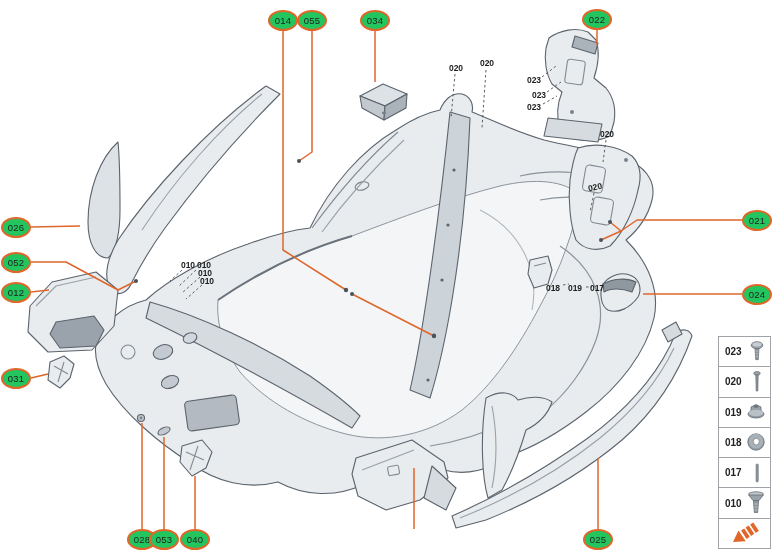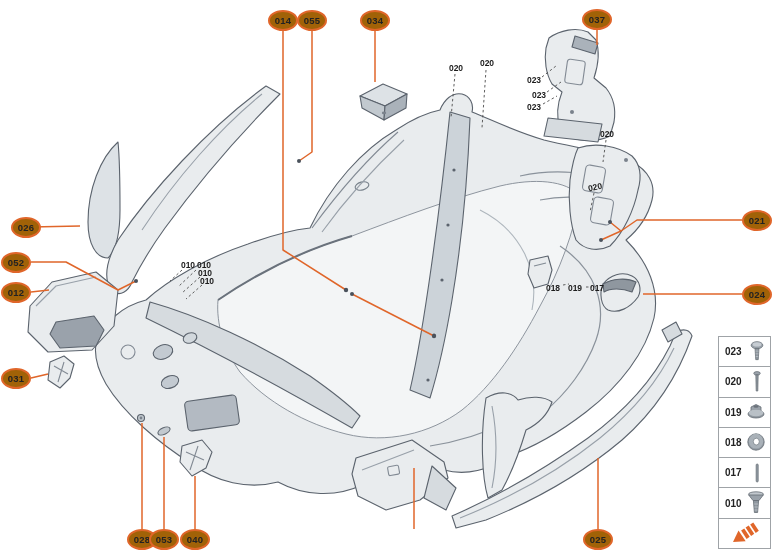--- a/index.html
+++ b/index.html
@@ -1,21 +1,21 @@
 <!DOCTYPE html>
 <html><head>
 <meta charset="utf-8">
 <style>
   html,body{margin:0;padding:0;background:#fff;}
   #stage{position:relative;width:773px;height:558px;background:#ffffff;overflow:hidden;
          font-family:"Liberation Sans",sans-serif;}
   #artwork{position:absolute;left:0;top:0;}
   .callout{position:absolute;width:30px;height:21px;border:2px solid #E0662A;border-radius:50%;
-           background:#a16207;box-sizing:border-box;display:flex;align-items:center;justify-content:center;
-           font-size:9.5px;font-weight:bold;color:#222;letter-spacing:.2px;z-index:5;cursor:pointer;}
+           background:#22c55e;box-sizing:border-box;display:flex;align-items:center;justify-content:center;
+           font-size:9.5px;font-weight:normal;color:#222;letter-spacing:.2px;z-index:5;cursor:pointer;}
   .plabel{position:absolute;transform:translate(-50%,-50%);font-size:8.5px;font-weight:bold;
           color:#1c1c1c;white-space:nowrap;z-index:4;}
   #legend{position:absolute;left:718px;top:336px;width:53px;height:213px;border:1px solid #9fa3a7;
           background:#fff;box-sizing:border-box;display:flex;flex-direction:column;z-index:5;}
   .lrow{flex:1;display:flex;align-items:center;justify-content:space-between;padding:0 4px 0 6px;
         border-top:1px solid #9fa3a7;box-sizing:border-box;cursor:pointer;}
   .lrow:first-child{border-top:none;}
   .lrow .code{font-size:10px;font-weight:bold;color:#222;}
   .lrow.arrow-row{justify-content:center;}
 </style>
@@ -191,22 +191,22 @@
         <path d="M202,285 L186,299"></path>
         <path d="M563,285 L569,284"></path>
         <path d="M586,287 L592,287"></path>
       </g>
     </g>
   </svg>
 
   <div class="callout" style="left:268px;top:10px">014</div>
   <div class="callout" style="left:297px;top:10px">055</div>
   <div class="callout" style="left:360px;top:10px">034</div>
-  <div class="callout" style="left:582px;top:9px">037</div>
-  <div class="callout" style="left:11px;top:217px">026</div>
+  <div class="callout" style="left:582px;top:9px">022</div>
+  <div class="callout" style="left:1px;top:217px">026</div>
   <div class="callout" style="left:1px;top:252px">052</div>
   <div class="callout" style="left:1px;top:282px">012</div>
   <div class="callout" style="left:1px;top:368px">031</div>
   <div class="callout" style="left:742px;top:210px">021</div>
   <div class="callout" style="left:742px;top:284px">024</div>
   <div class="callout" style="left:127px;top:529px">028</div>
   <div class="callout" style="left:149px;top:529px">053</div>
   <div class="callout" style="left:180px;top:529px">040</div>
   <div class="callout" style="left:399px;top:560px">011</div>
   <div class="callout" style="left:583px;top:529px">025</div>

